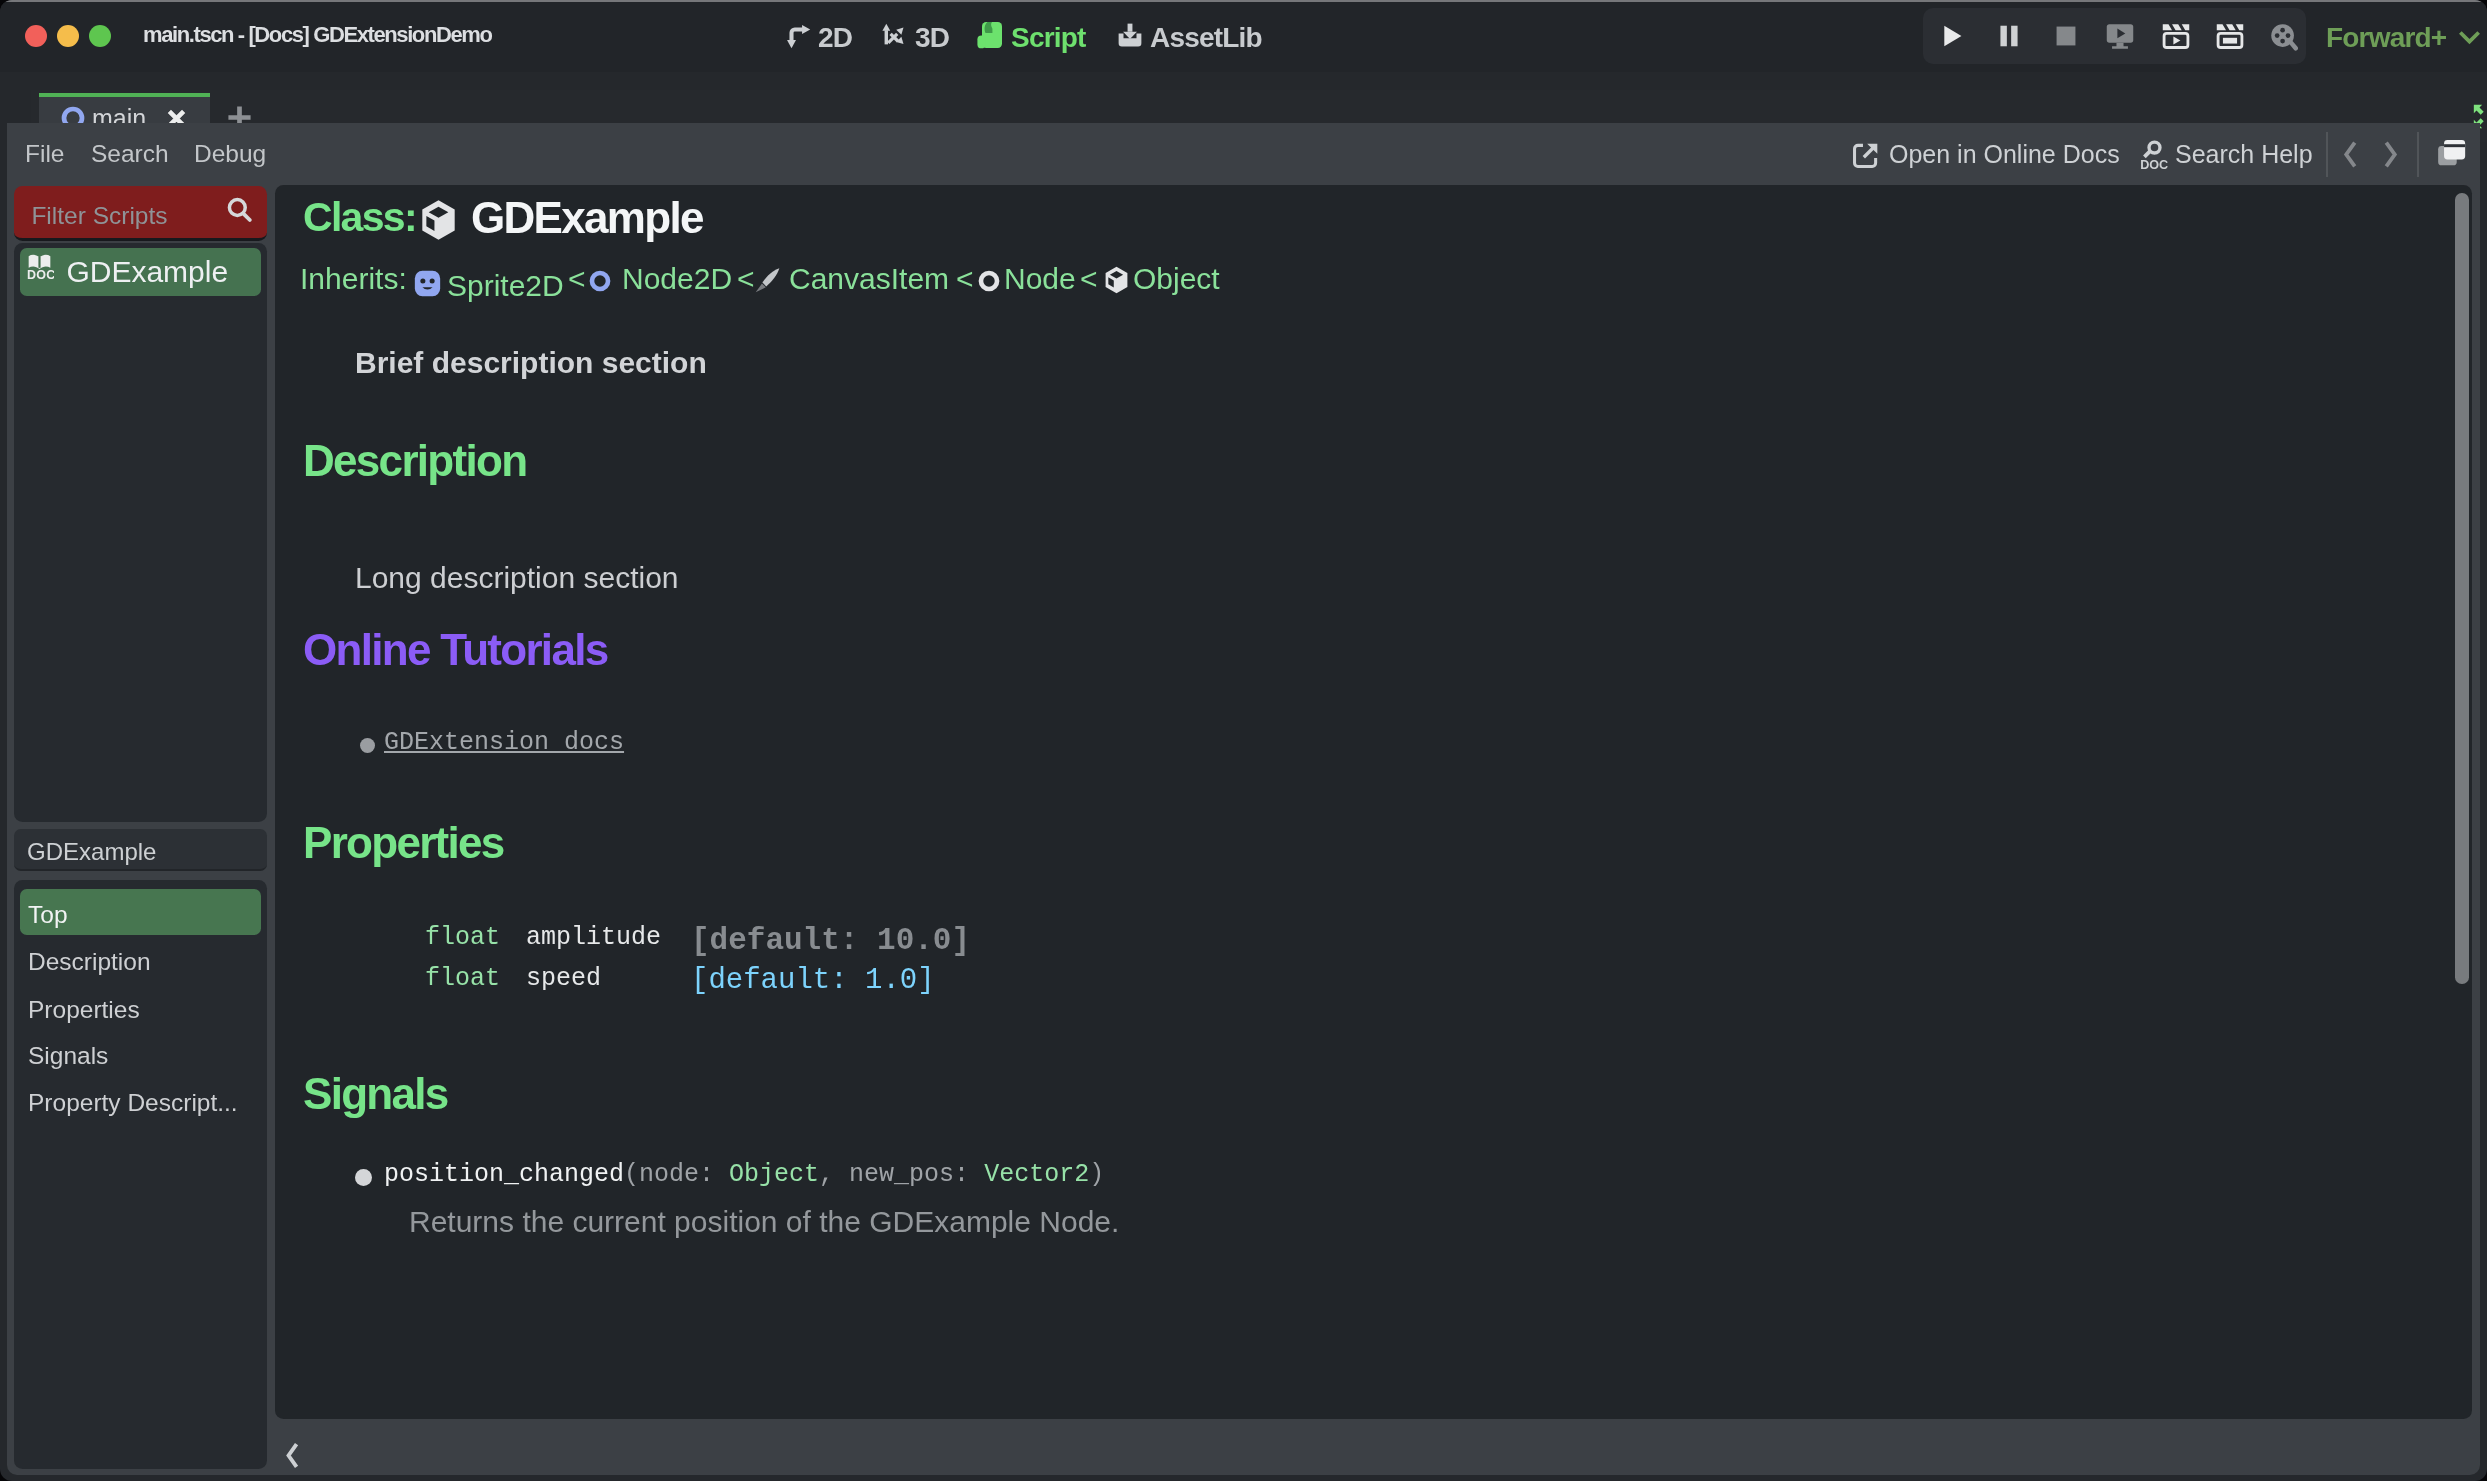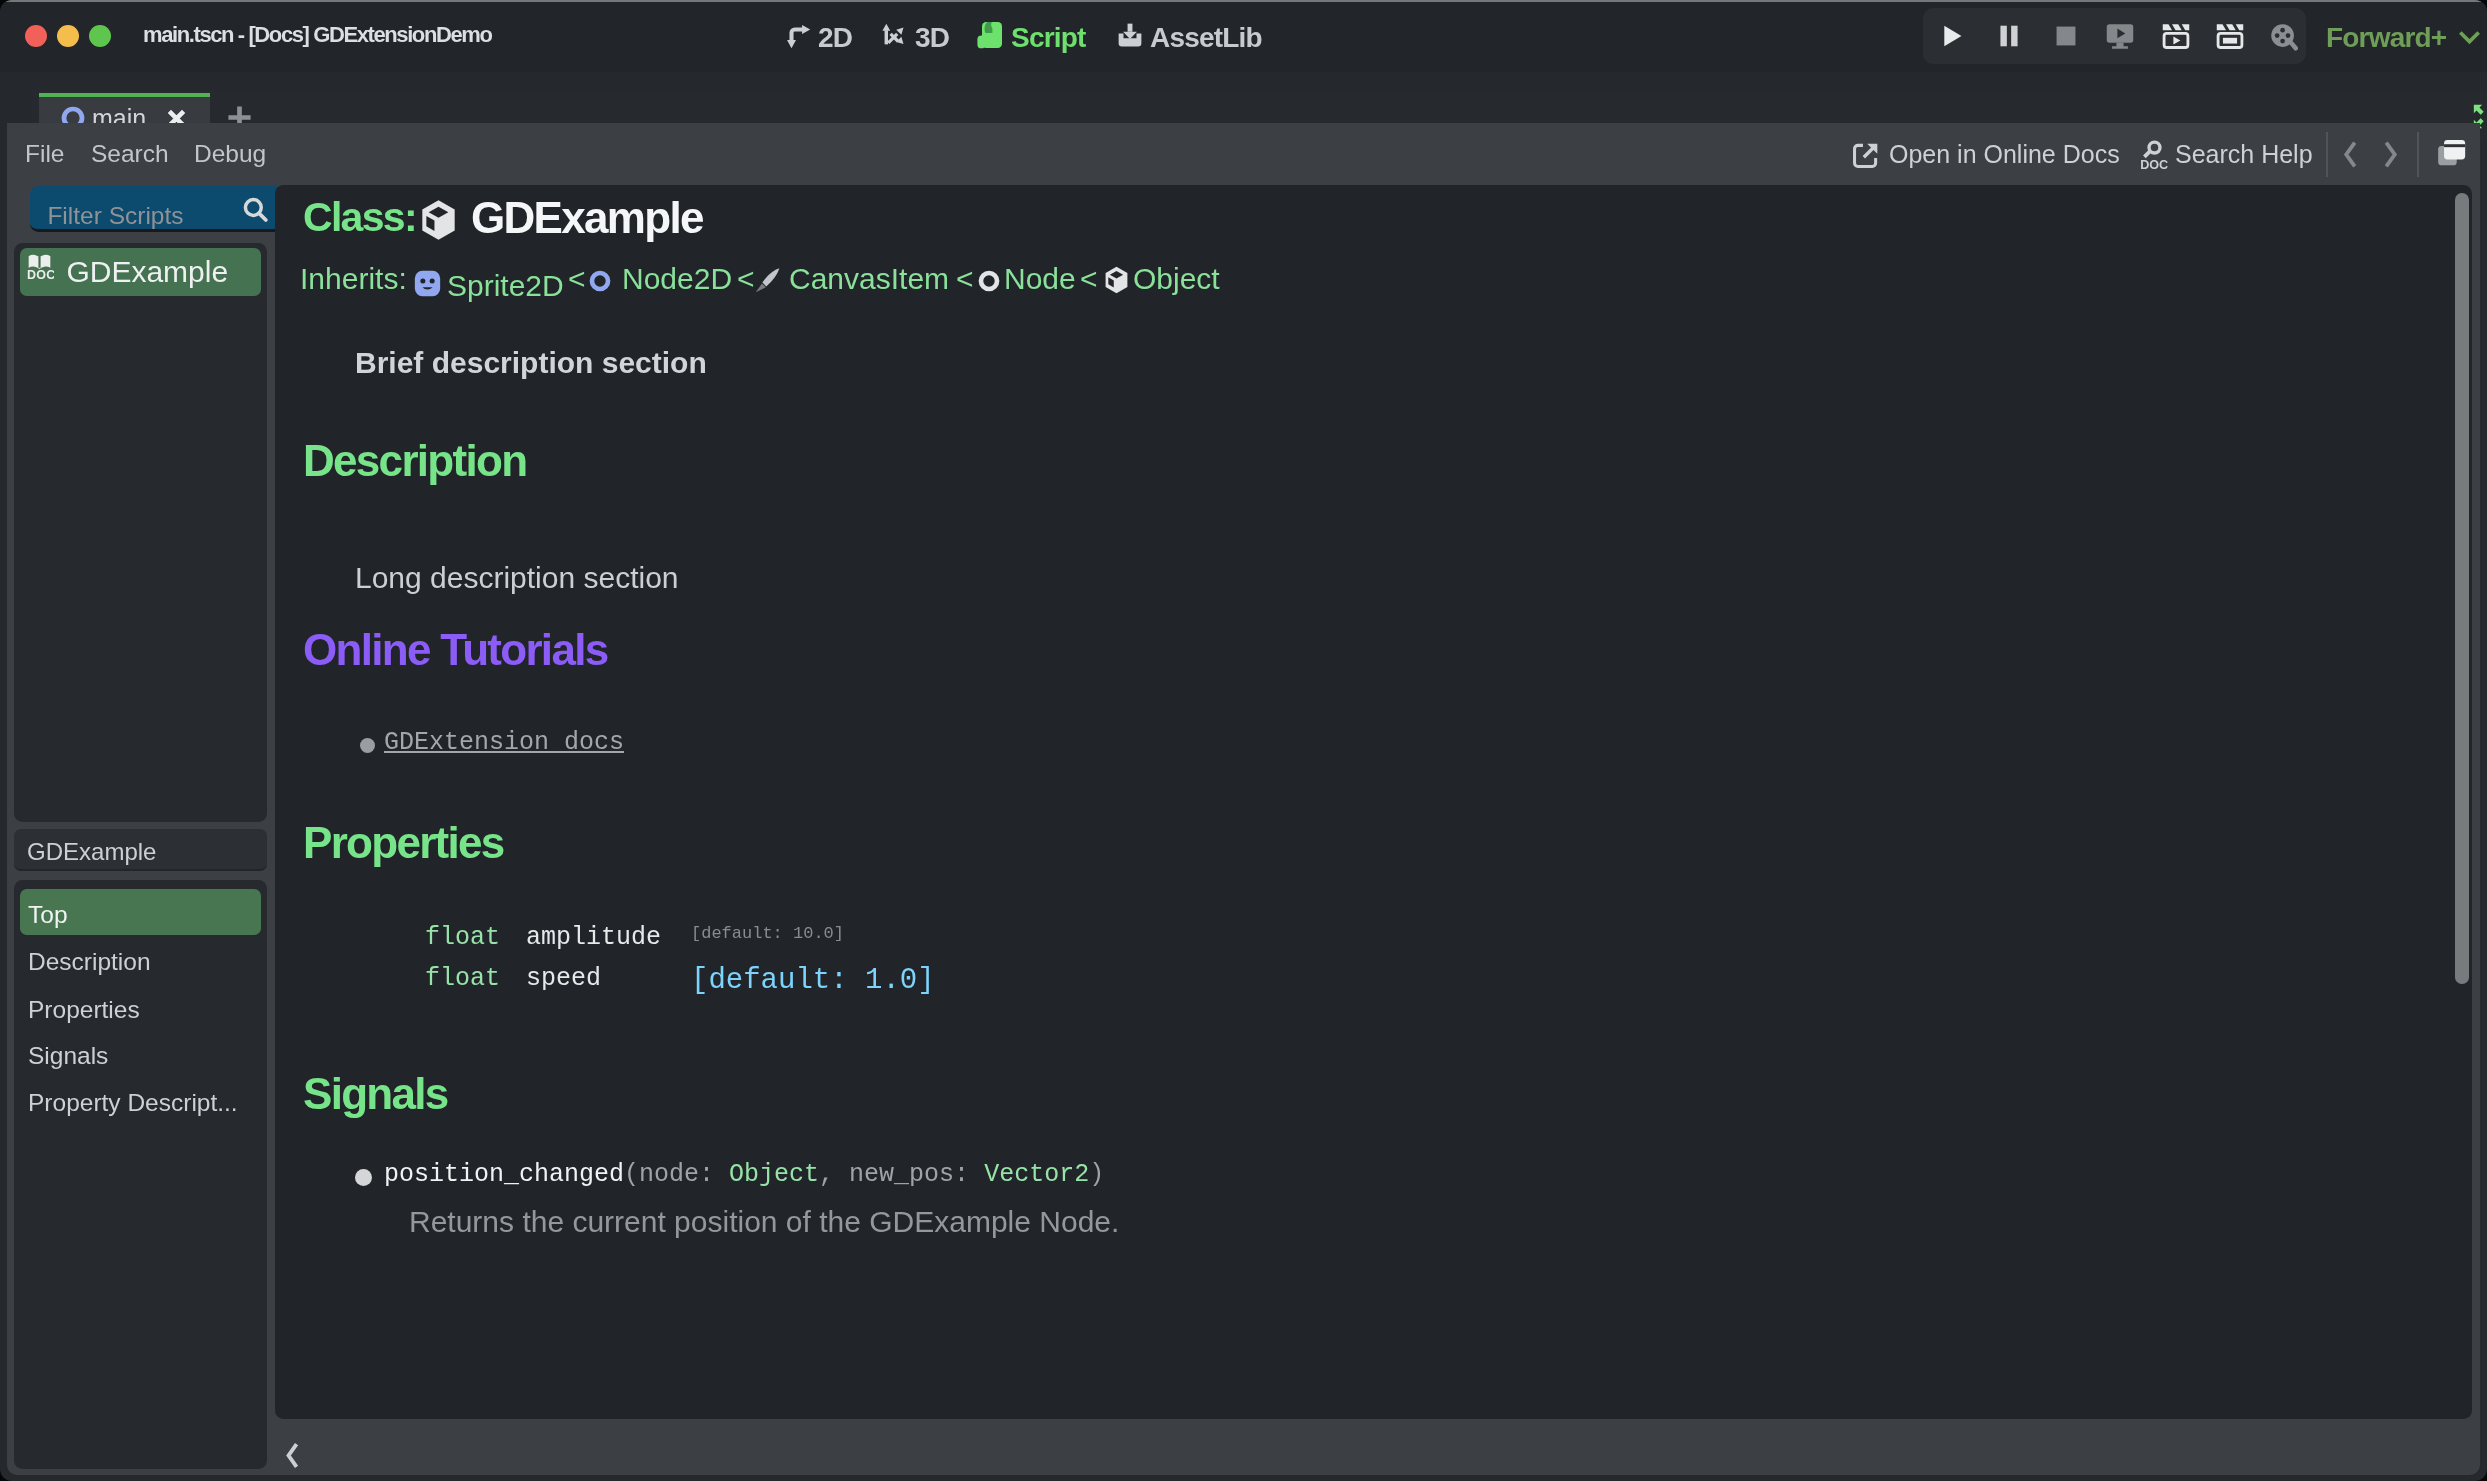--- a/index.html
+++ b/index.html
@@ -140,21 +140,21 @@
       <path d="M5 3 L15 17 L5 31" fill="none" stroke="#84878b" stroke-width="4.5"></path>
     </svg>
     <div class="abs" style="left:2417px;top:8.5px;width:1.7px;height:45px;background:#515559;"></div>
     <svg class="abs" style="left:2438px;top:17px;" width="29" height="27" viewBox="0 0 34 32">
       <rect x="0" y="7" width="22" height="23" rx="4" fill="#9b9ea1"></rect>
       <rect x="7" y="0" width="25" height="23" rx="4" fill="#f0f1f2"></rect>
       <rect x="7" y="5" width="25" height="3.5" fill="#2e3237"></rect>
     </svg>
   </div>
 
-  <div id="filterbox" class="abs" style="left:14.4px;top:186px;width:253px;height:46px;background:#0c4a6e;border-radius:8.5px;border-bottom:3.4px solid #17191d;margin-left:16px;">
+  <div id="filterbox" class="abs" style="left:14.4px;top:186px;width:253px;height:55px;background:#7f1d1d;border-radius:8.5px;border-bottom:3.4px solid #17191d;">
     <div class="t" style="left:17px;top:18px;font-size:24.5px;color:#8f9397;">Filter Scripts</div>
     <svg class="abs" style="left:210px;top:9.3px;" width="30" height="30" viewBox="0 0 36 36">
       <circle cx="16" cy="15" r="9.5" fill="none" stroke="#d6d8da" stroke-width="4.2"></circle>
       <path d="M23 22 L31 30" stroke="#d6d8da" stroke-width="4.6" stroke-linecap="round"></path>
     </svg>
   </div>
   <div id="scriptlist" class="abs" style="left:14.4px;top:243px;width:253px;height:579px;background:#262a2f;border-radius:8.5px;">
     <div class="abs" style="left:6px;top:5px;width:241px;height:48px;background:#457250;border-radius:6.8px;"></div>
     <svg class="abs" style="left:11px;top:9.3px;" width="29" height="30" viewBox="0 0 34 36">
       <path d="M4 5 C8 2.5 13 3 17 6.5 C21 3 26 2.5 30 5 V19 C26 16.5 21 17 17 20.5 C13 17 8 16.5 4 19 Z" fill="#eceded"></path>
@@ -223,21 +223,21 @@
 
     <div class="t" style="left:80px;top:378px;font-size:30px;color:#cdcfd2;">Long description section</div>
 
     <div class="t" style="left:28px;top:443px;font-size:44px;font-weight:bold;letter-spacing:-1.7px;color:#8b5cf6;">Online Tutorials</div>
     <div class="abs" style="left:85px;top:553px;width:15px;height:15px;border-radius:50%;background:#9a9da1;"></div>
     <div class="t" style="left:109px;top:545px;font-family:'Liberation Mono',monospace;font-size:25px;color:#a3a7ab;text-decoration:underline;">GDExtension docs</div>
 
     <div class="t" style="left:28px;top:636px;font-size:44px;font-weight:bold;letter-spacing:-1.7px;color:#77e489;">Properties</div>
     <div class="t" style="left:150px;top:740px;font-family:'Liberation Mono',monospace;font-size:25px;color:#97e2a8;">float</div>
     <div class="t" style="left:251px;top:740px;font-family:'Liberation Mono',monospace;font-size:25px;color:#e6e8e9;">amplitude</div>
-    <div class="t" style="left:416px;top:740px;font-family:'Liberation Mono',monospace;font-size:17px;color:#888c90;">[default: 10.0]</div>
+    <div class="t" style="left:416px;top:740px;font-family:'Liberation Mono',monospace;font-size:31px;color:#888c90;font-weight:bold;">[default: 10.0]</div>
     <div class="t" style="left:150px;top:781px;font-family:'Liberation Mono',monospace;font-size:25px;color:#97e2a8;">float</div>
     <div class="t" style="left:251px;top:781px;font-family:'Liberation Mono',monospace;font-size:25px;color:#e6e8e9;">speed</div>
     <div class="t" style="left:416px;top:781px;font-family:'Liberation Mono',monospace;font-size:29px;color:#7dd3fc;">[default: 1.0]</div>
 
     <div class="t" style="left:28px;top:887px;font-size:44px;font-weight:bold;letter-spacing:-1.7px;color:#77e489;">Signals</div>
     <div class="abs" style="left:80px;top:984px;width:17px;height:17px;border-radius:50%;background:#d4d6d8;"></div>
     <div class="t" style="left:109px;top:977px;font-family:'Liberation Mono',monospace;font-size:25px;color:#9fa3a7;"><span style="color:#f0f2f3;">position_changed</span>(node: <span style="color:#97e2a8;">Object</span>, new_pos: <span style="color:#97e2a8;">Vector2</span>)</div>
     <div class="t" style="left:134px;top:1022px;font-size:30px;color:#94989c;">Returns the current position of the GDExample Node.</div>
 
 

